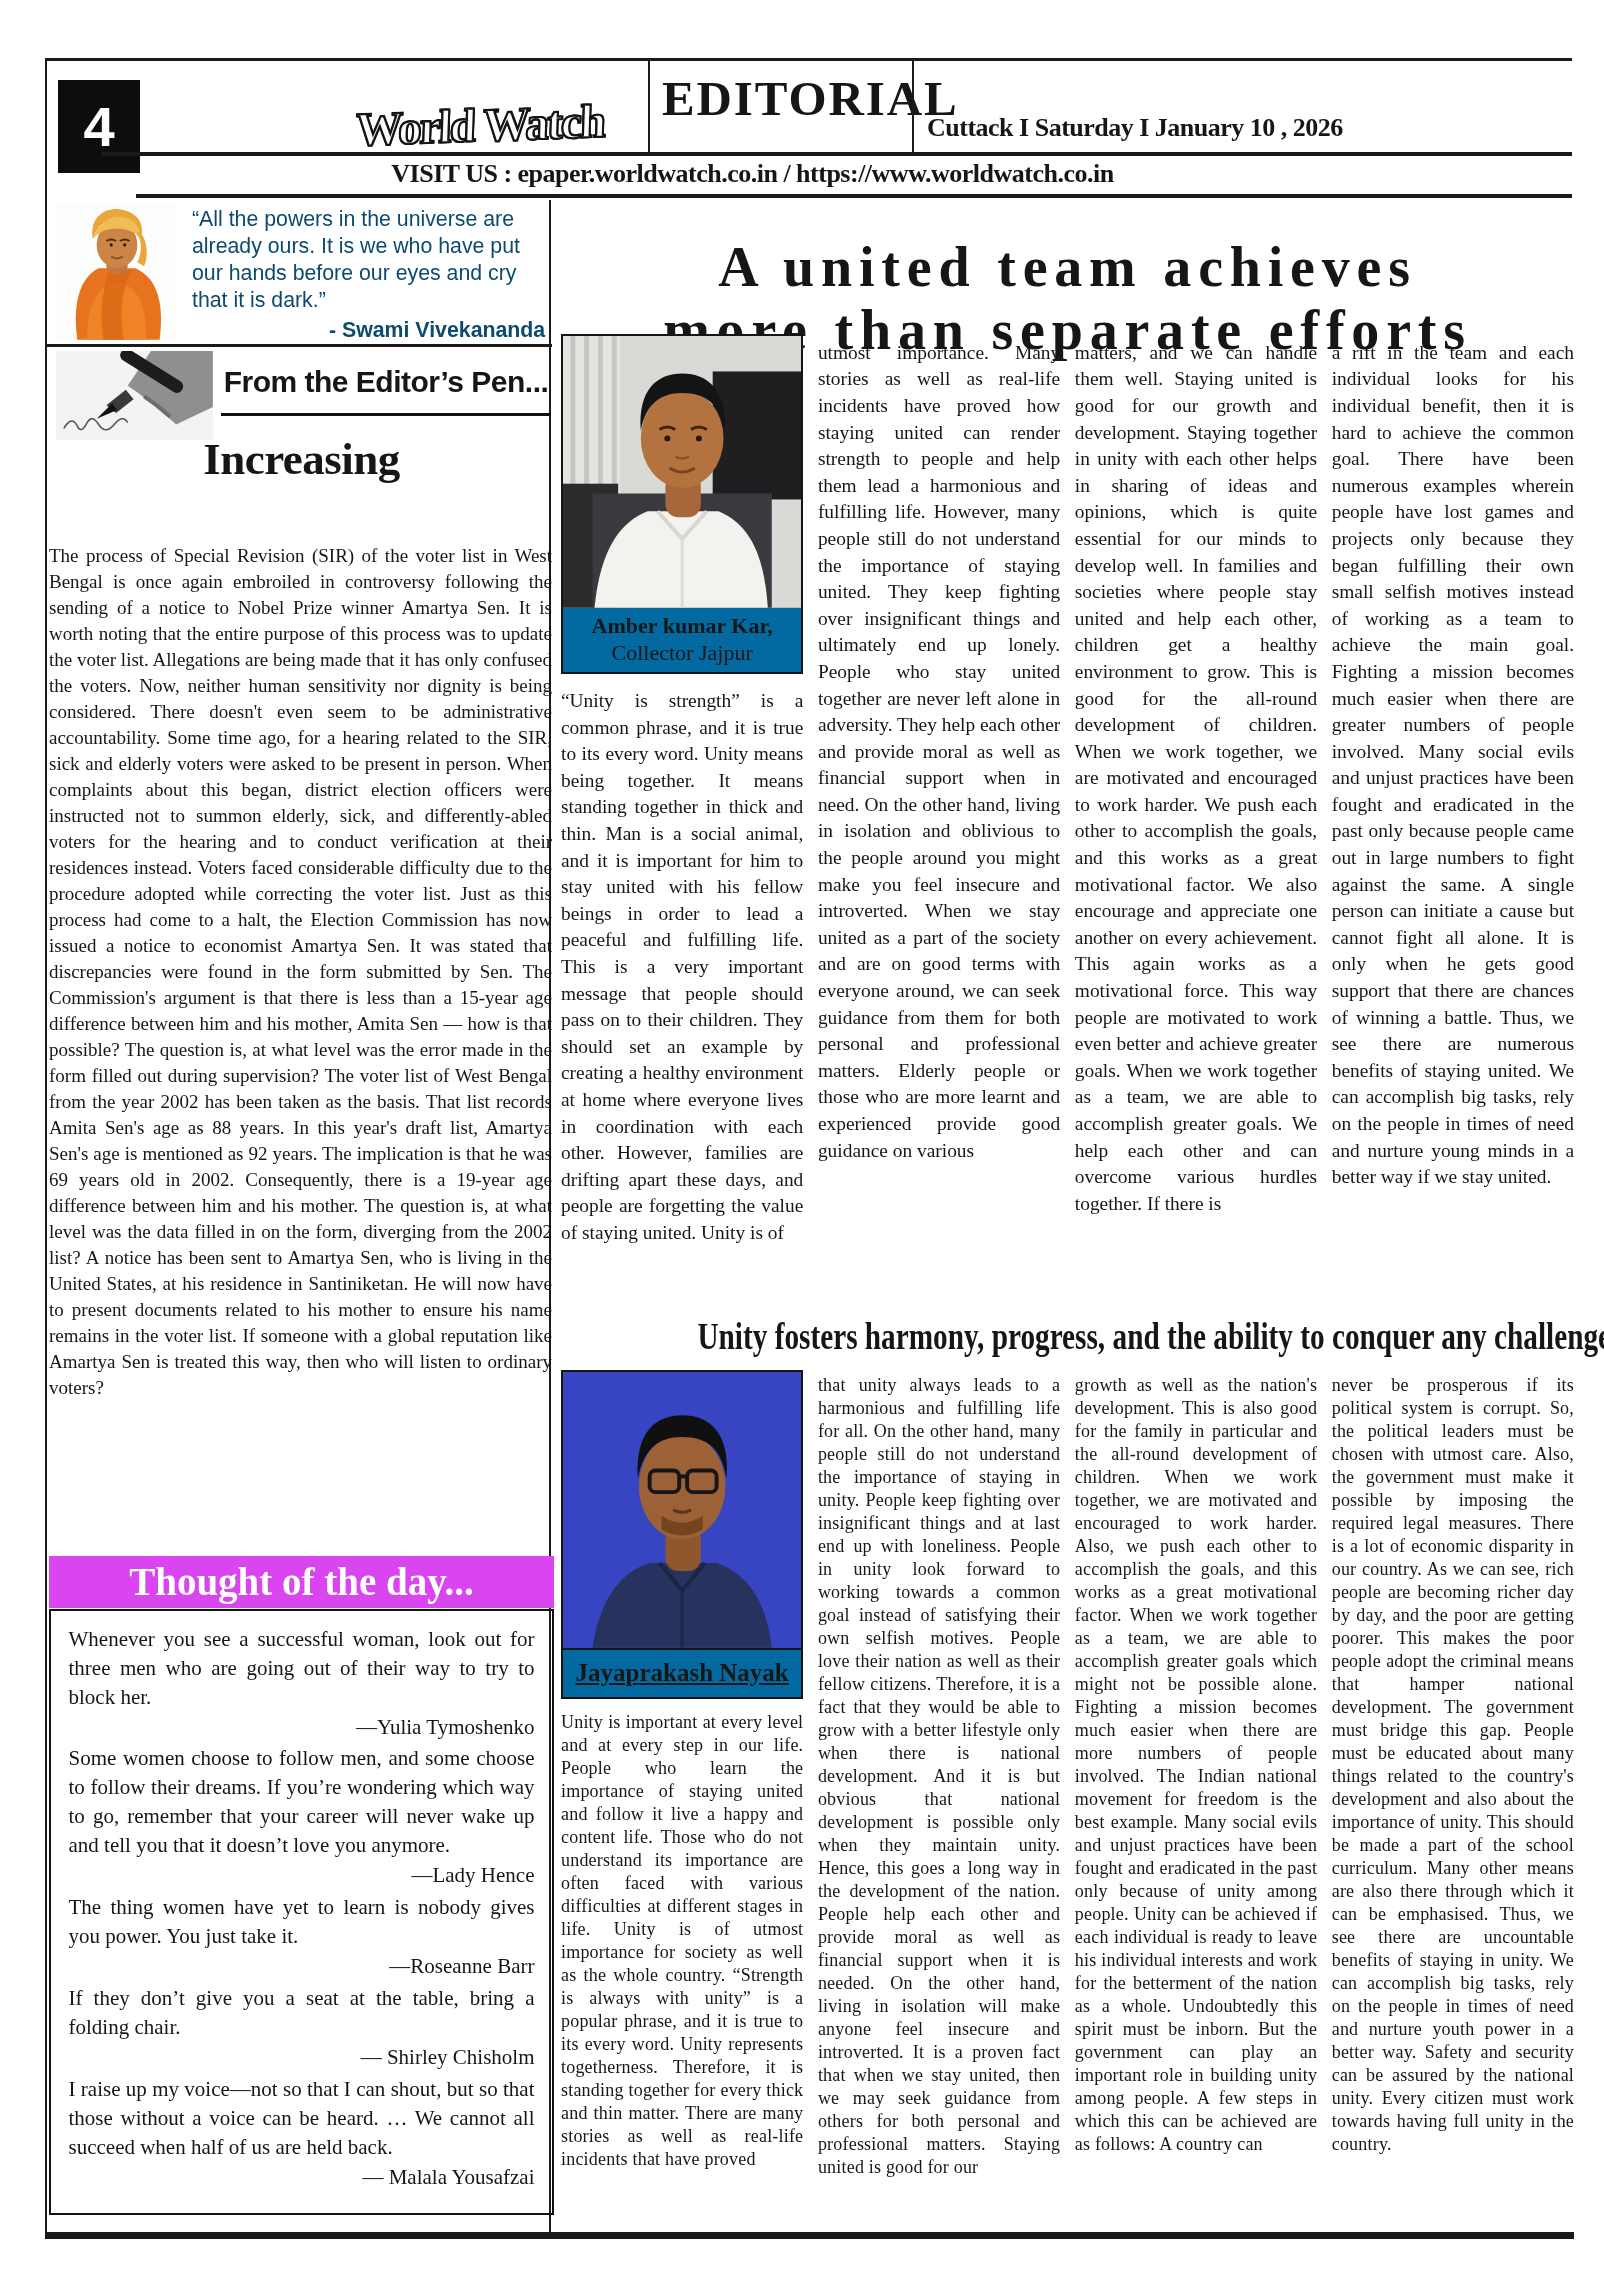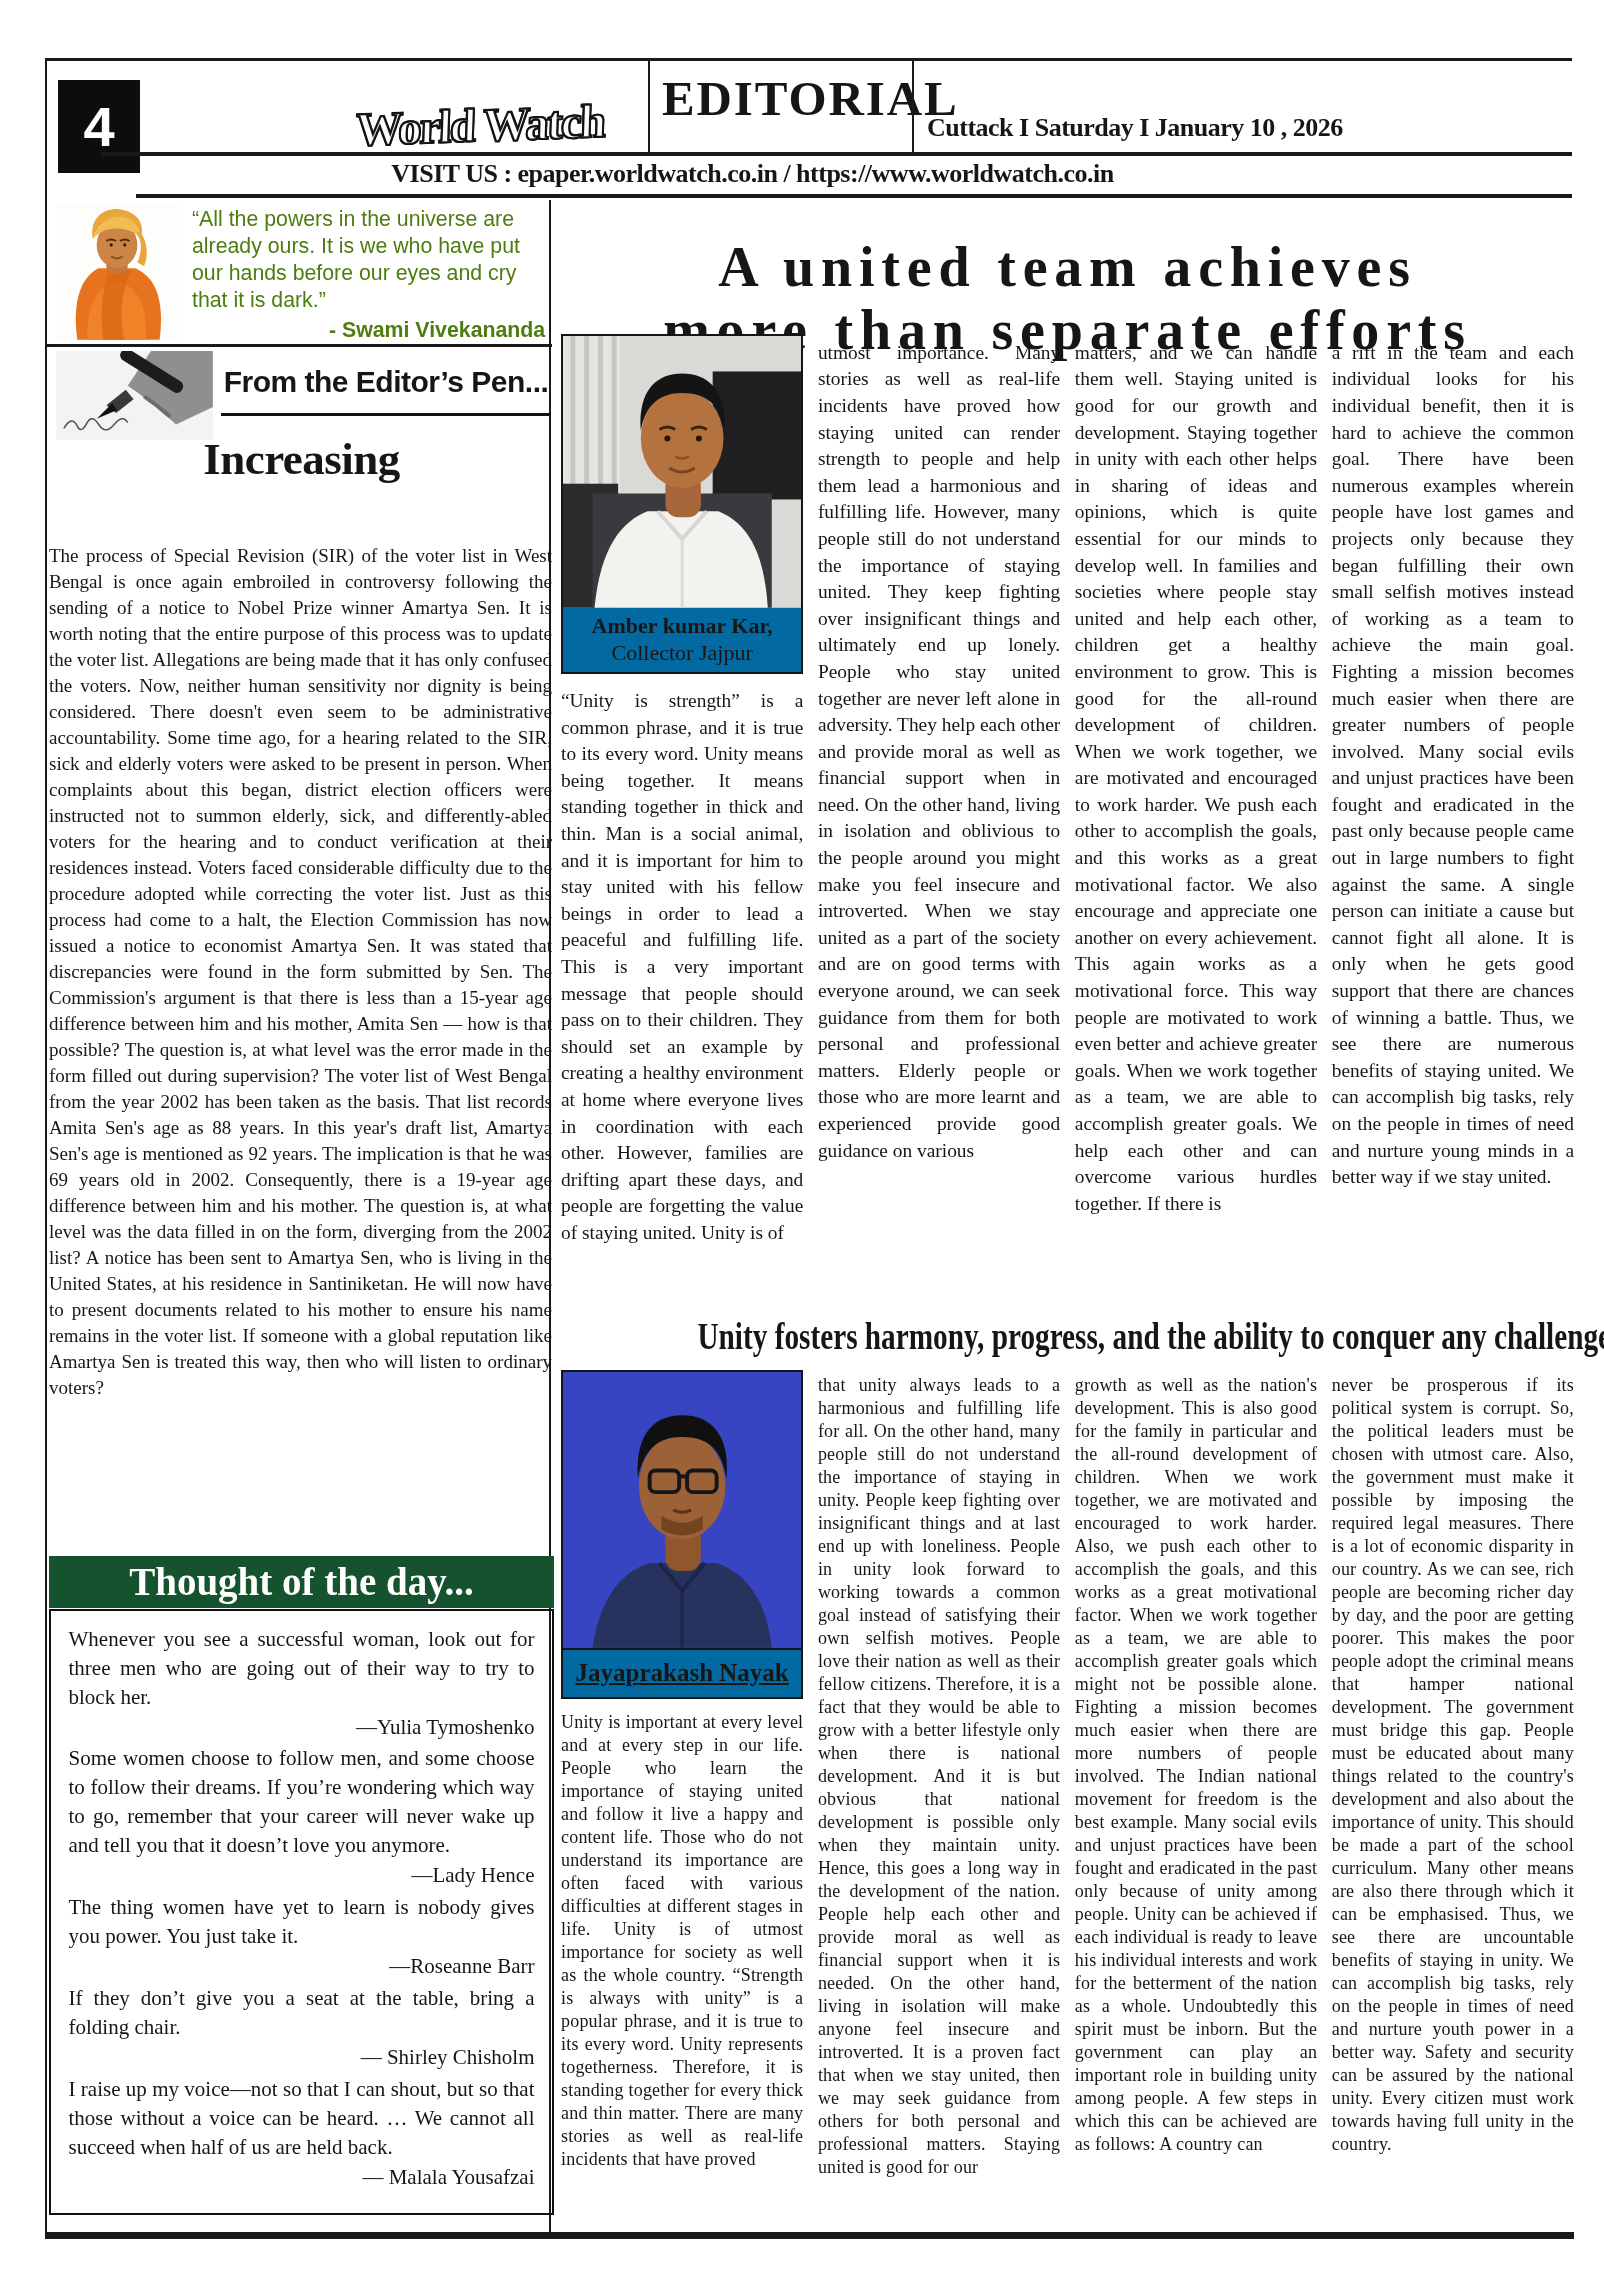--- a/index.html
+++ b/index.html
@@ -28,32 +28,32 @@
   .section-title { position:absolute; left:662px; top:74px; font:700 49px/1 "Liberation Serif", serif;
                    letter-spacing:1.9px; }
   .dateline { position:absolute; left:927px; top:115px; width:640px;
               font:700 26px/1 "Liberation Serif", serif; letter-spacing:-0.5px; }
   .visit { position:absolute; left:340px; top:160px; width:825px; text-align:center;
            font:700 26px/1.1 "Liberation Serif", serif; letter-spacing:-0.5px; }
 
   
   .viv-img { position:absolute; left:56px; top:204px; width:122px; height:136px; }
   .quote-text { position:absolute; left:192px; top:206px; width:359px;
-                font:400 21.3px/27px "Liberation Sans", sans-serif; color:#4d7c0f; }
+                font:400 21.3px/27px "Liberation Sans", sans-serif; color:#0c4a6e; }
   .quote-author { text-align:right; font-weight:700; margin-top:2.9px; padding-right:5.8px; }
   .pen-img { position:absolute; left:56px; top:351px; width:157px; height:89px; }
   .pen-label { position:absolute; left:221px; top:365px; width:330px; text-align:center;
                font:700 30px/1.15 "Liberation Sans", sans-serif; border-bottom:3.9px solid #111;
                padding-bottom:13px; letter-spacing:-0.5px; }
   .editor-headline { position:absolute; left:49px; top:435px; width:505px; text-align:center;
                      font:700 45px/1.1 "Liberation Serif", serif; letter-spacing:-0.5px; }
   .editor-body { position:absolute; left:49px; top:543px; width:503px;
                  font:400 19px/26px "Liberation Serif", serif; text-align:justify; }
   .thought-title { position:absolute; left:49px; top:1556px; width:505px; height:52px;
-                   background:#14532d; color:#fff; text-align:center;
+                   background:#d946ef; color:#fff; text-align:center;
                    font:700 39px/52px "Liberation Serif", serif; }
   .thought-box { position:absolute; left:49px; top:1609px; width:505px; height:606px;
                  border:2.9px solid #111; padding:13.6px 17.5px;
                  font:400 21px/29px "Liberation Serif", serif; text-align:justify; }
   .tq p { margin:0; }
   .tq-author { text-align:right; margin:1px 0 2.9px; }
 
   
   .headline1 { position:absolute; left:561px; top:200px; width:1013px; text-align:center;
                font:700 56px/1.12 "Liberation Serif", serif; letter-spacing:6.8px;margin-top:36px; }

